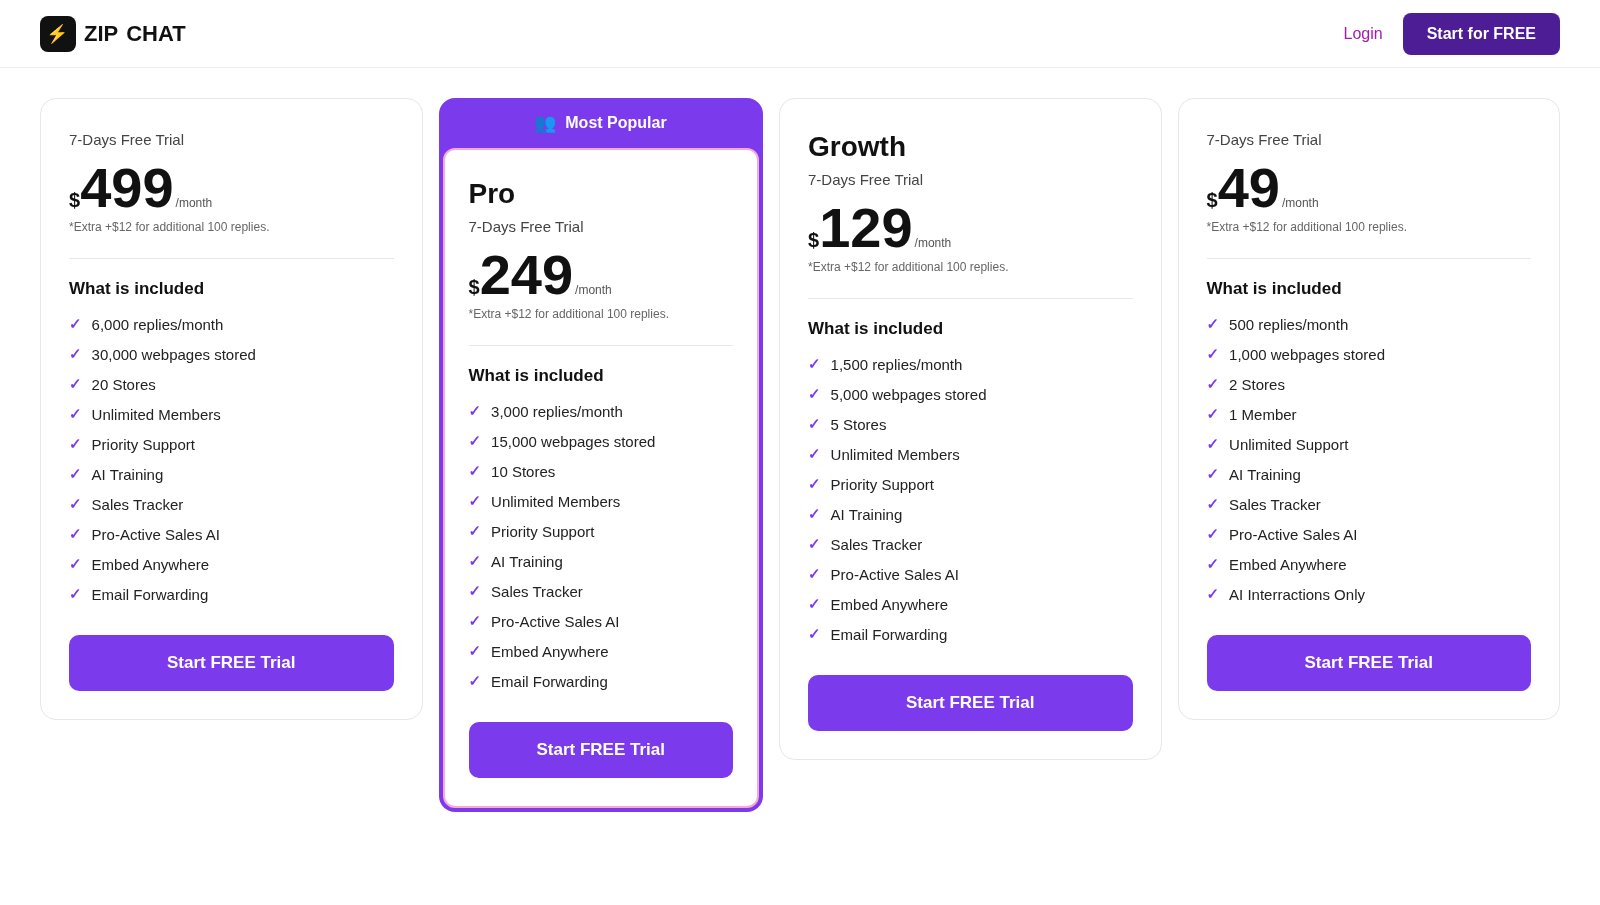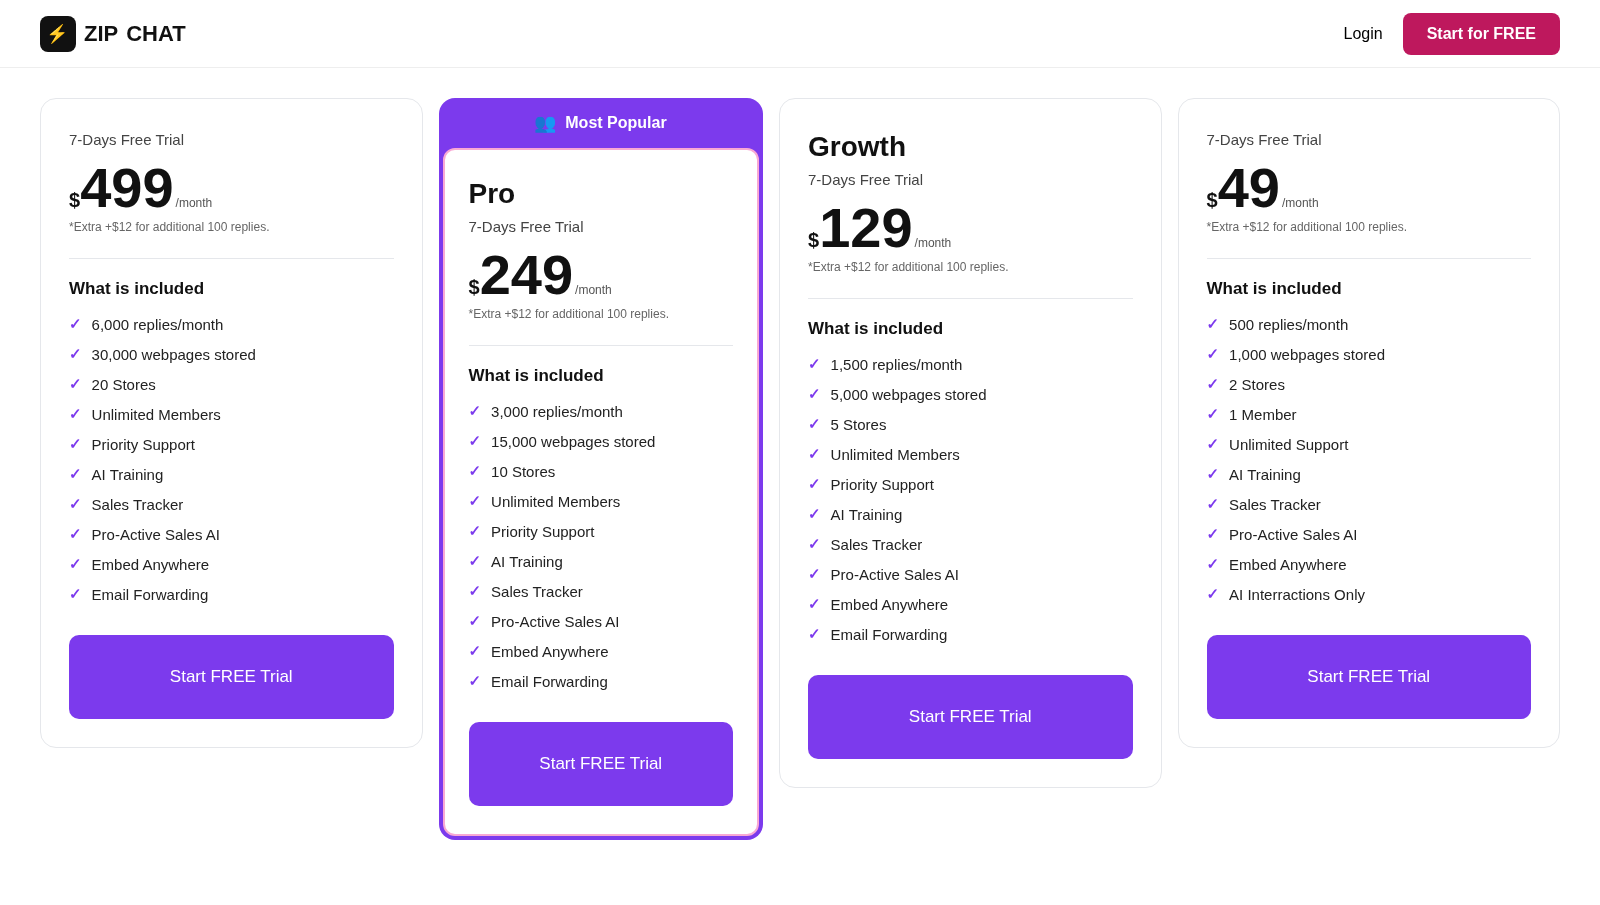--- a/index.html
+++ b/index.html
@@ -10,23 +10,23 @@
       display: flex; align-items: center; padding: 0 40px; height: 68px;
       border-bottom: 1px solid #eee; position: sticky; top: 0; background: #fff; z-index: 10;
     }
     .logo { display: flex; align-items: center; gap: 8px; font-weight: 800; font-size: 22px; margin-right: 40px; }
     .logo-icon { width: 36px; height: 36px; background: #111; border-radius: 8px; display: flex; align-items: center; justify-content: center; }
     .logo-icon span { color: #7c3aed; font-size: 18px; }
     nav ul { display: flex; list-style: none; gap: 32px; align-items: center; }
     nav ul li a { text-decoration: none; color: #222; font-size: 16px; }
     nav ul li a.active { color: #111; font-weight: 600; border-bottom: 2px solid #7c3aed; padding-bottom: 4px; }
     .nav-right { margin-left: auto; display: flex; align-items: center; gap: 20px; }
-    .login-link { color: #000000; text-decoration: none; font-size: 16px; }
+    .login-link { color: #a21caf; text-decoration: none; font-size: 16px; }
     .start-free-btn {
-      background: #be185d; color: #fff; border: none; border-radius: 8px;
+      background: #4c1d95; color: #fff; border: none; border-radius: 8px;
       padding: 12px 24px; font-size: 16px; font-weight: 600; cursor: pointer;
     }
 
     
     .pricing-container {
       max-width: 1560px; margin: 0 auto; padding: 30px 20px;
       display: flex; gap: 16px; align-items: flex-start;
     }
 
     
@@ -56,21 +56,21 @@
 
     .divider { border: none; border-top: 1px solid #e5e7eb; margin: 20px 0; }
 
     .included-title { font-size: 17px; font-weight: 700; margin-bottom: 16px; }
     .feature-list { list-style: none; display: flex; flex-direction: column; gap: 12px; margin-bottom: 32px; }
     .feature-list li { display: flex; align-items: center; gap: 10px; font-size: 15px; color: #222; }
     .check-icon { color: #7c3aed; font-size: 15px; font-weight: 700; flex-shrink: 0; }
 
     .cta-btn {
       width: 100%; background: #7c3aed; color: #fff; border: none; border-radius: 10px;
-      padding: 32px; font-size: 17px; font-weight: 400; cursor: pointer;
+      padding: 18px; font-size: 17px; font-weight: 700; cursor: pointer;
       margin-top: auto;
     }
   </style>
 </head>
 <body>
 
 <nav>
   <div class="logo">
     <div class="logo-icon">
       <span>⚡</span>

